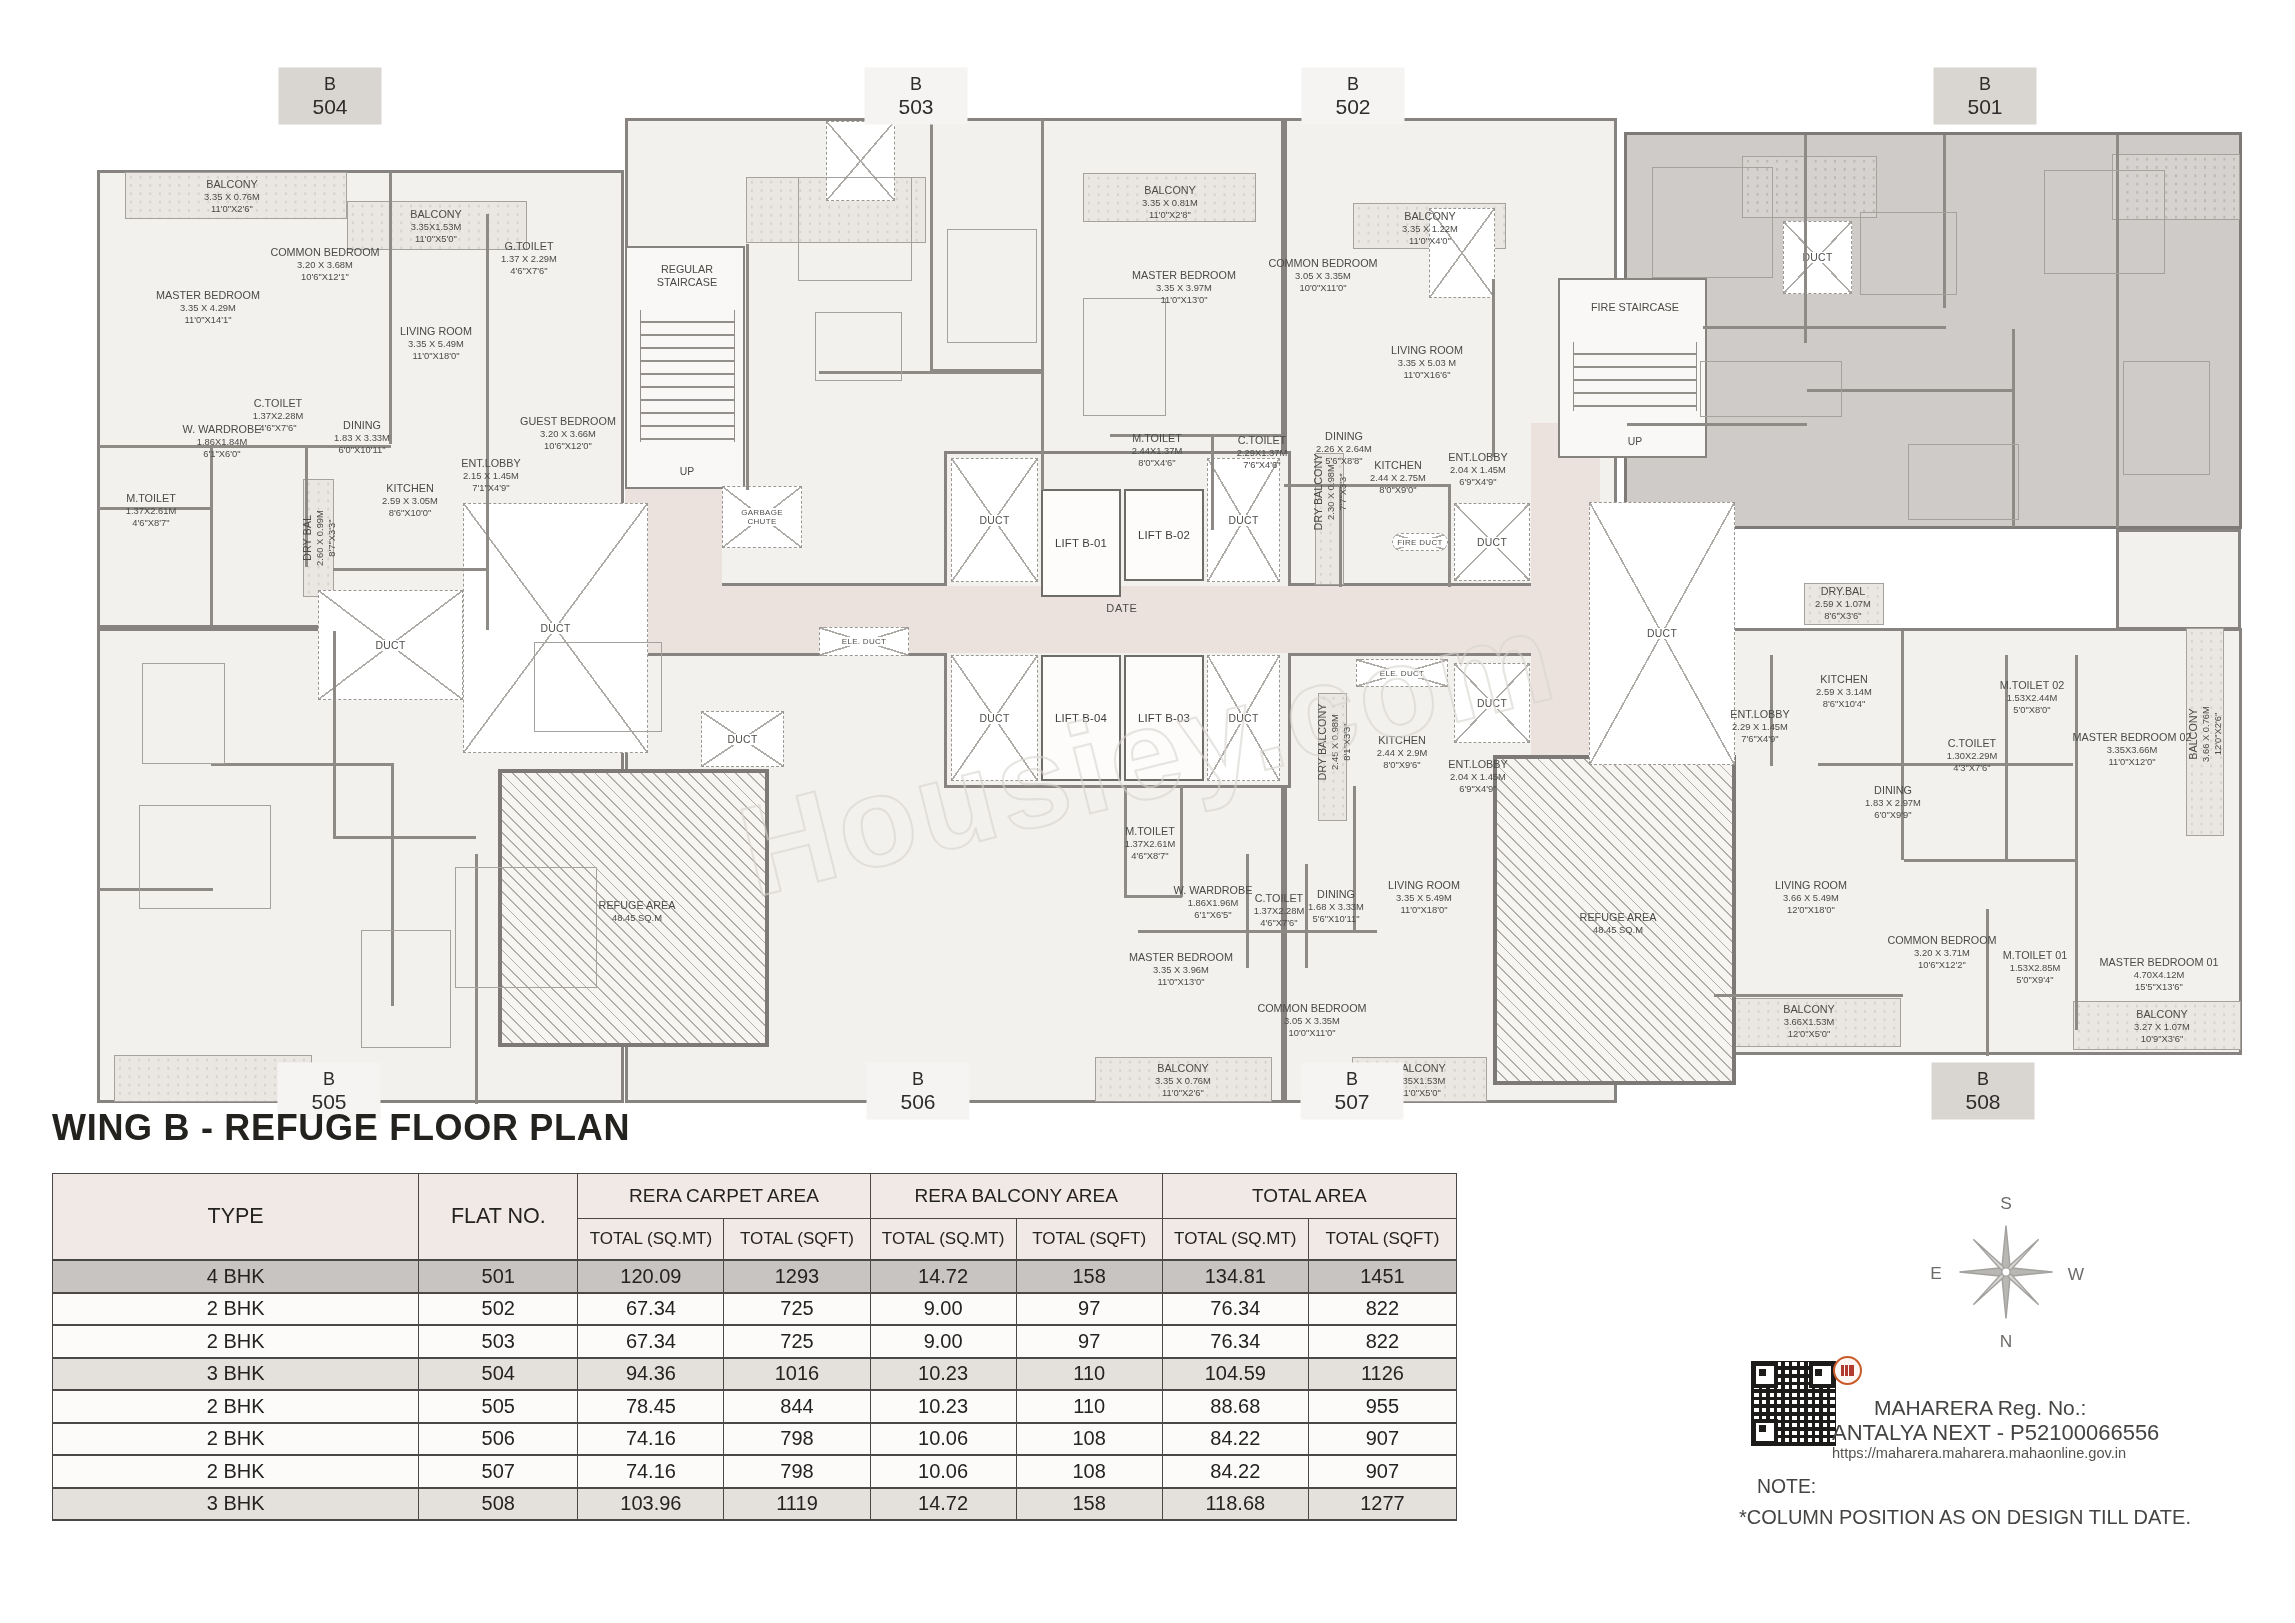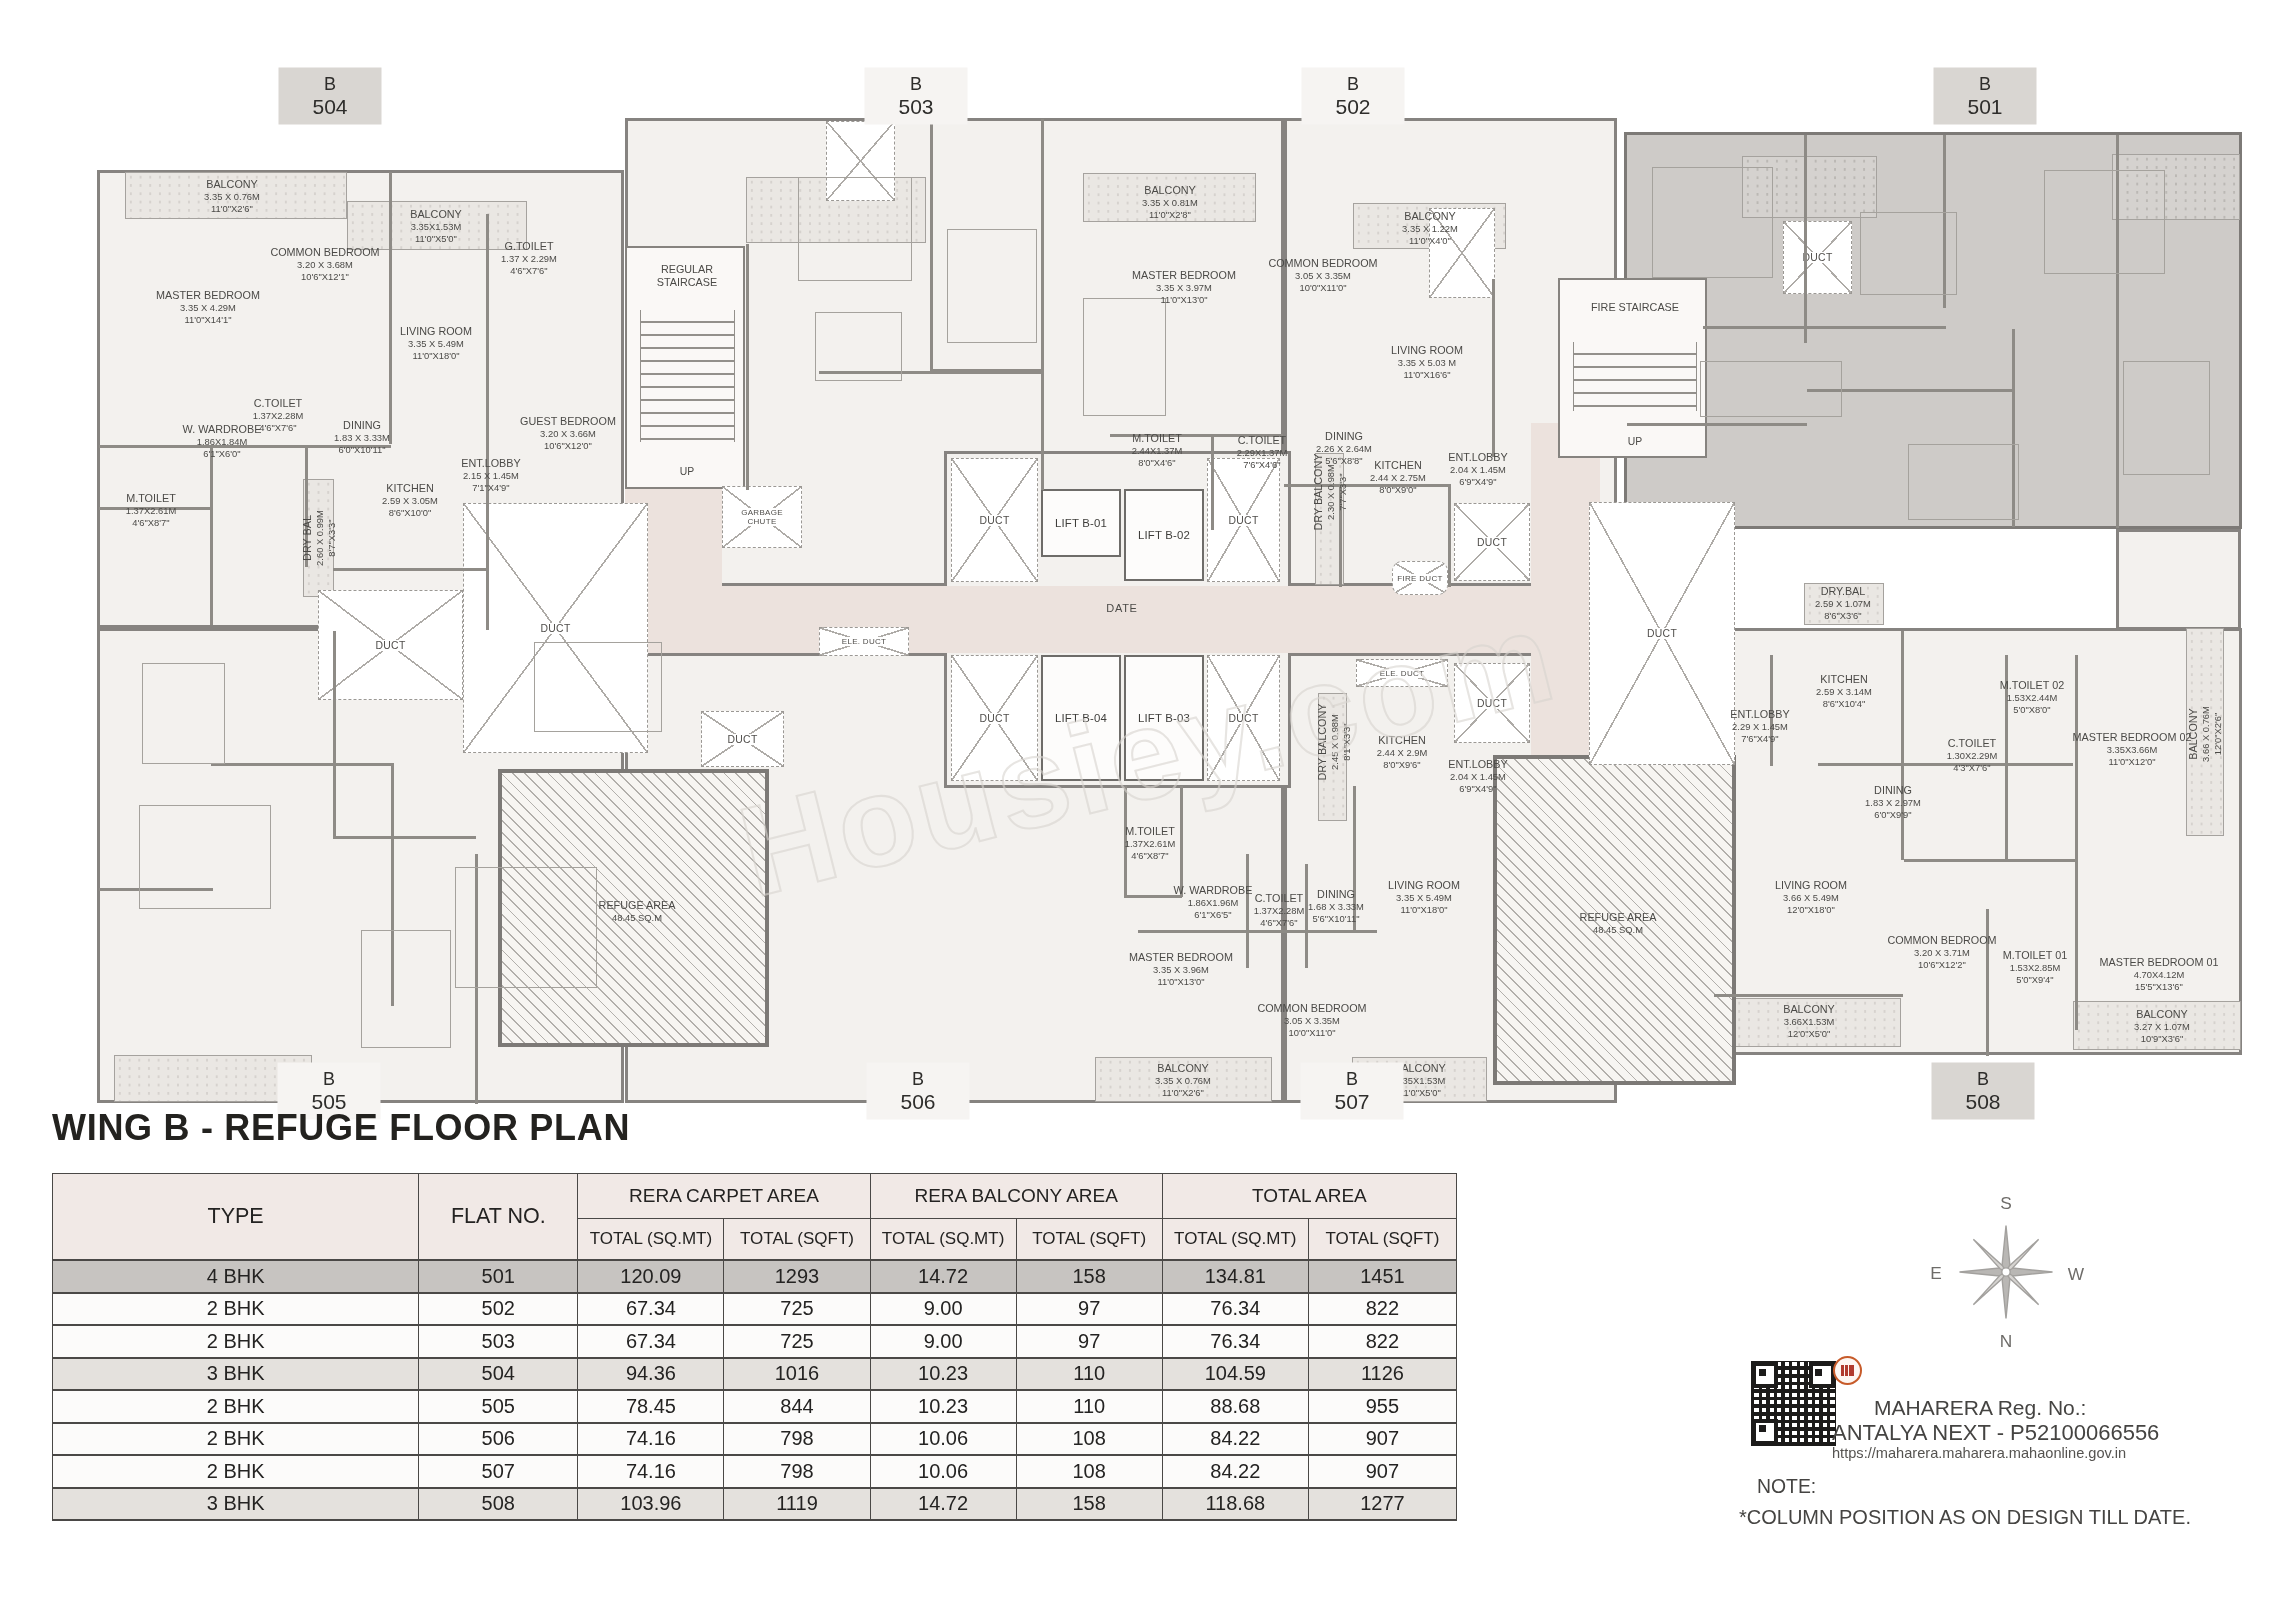--- a/index.html
+++ b/index.html
@@ -131,41 +131,41 @@
     </div>
     <div class="abs duct" style="left: 1207px; top: 655px; width: 73px; height: 126px;">
       <span>DUCT</span>
     </div>
     <div class="abs duct tiny" style="left: 819px; top: 627px; width: 90px; height: 29px;">
       <span>ELE. DUCT</span>
     </div>
     <div class="abs duct tiny" style="left: 1356px; top: 659px; width: 92px; height: 28px;">
       <span>ELE. DUCT</span>
     </div>
-    <div class="abs duct tiny" style="left: 1392px; top: 561px; width: 56px; height: 34px; border-radius: 10px;">
+    <div class="abs duct tiny" style="left: 1392px; top: 533px; width: 56px; height: 18px; border-radius: 10px;">
       <span>FIRE DUCT</span>
     </div>
     <div class="abs duct" style="left: 1454px; top: 503px; width: 76px; height: 78px;">
       <span>DUCT</span>
     </div>
     <div class="abs duct" style="left: 1454px; top: 663px; width: 76px; height: 80px;">
       <span>DUCT</span>
     </div>
     <div class="abs duct" style="left: 1589px; top: 502px; width: 146px; height: 263px;">
       <span>DUCT</span>
     </div>
     <div class="abs duct" style="left: 1783px; top: 221px; width: 69px; height: 73px;">
       <span>DUCT</span>
     </div>
     <div class="abs duct" style="left: 701px; top: 711px; width: 83px; height: 56px;">
       <span>DUCT</span>
     </div>
     <div class="abs duct" style="left: 826px; top: 121px; width: 69px; height: 80px;"></div>
     <div class="abs duct" style="left: 1429px; top: 208px; width: 66px; height: 90px;"></div>
-    <div class="abs lift" style="left: 1041px; top: 489px; width: 80px; height: 68px;">
+    <div class="abs lift" style="left: 1041px; top: 489px; width: 80px; height: 108px;">
       <span>LIFT B-01</span>
     </div>
     <div class="abs lift" style="left: 1124px; top: 489px; width: 80px; height: 92px;">
       <span>LIFT B-02</span>
     </div>
     <div class="abs lift" style="left: 1041px; top: 655px; width: 80px; height: 126px;">
       <span>LIFT B-04</span>
     </div>
     <div class="abs lift" style="left: 1124px; top: 655px; width: 80px; height: 126px;">
       <span>LIFT B-03</span>

